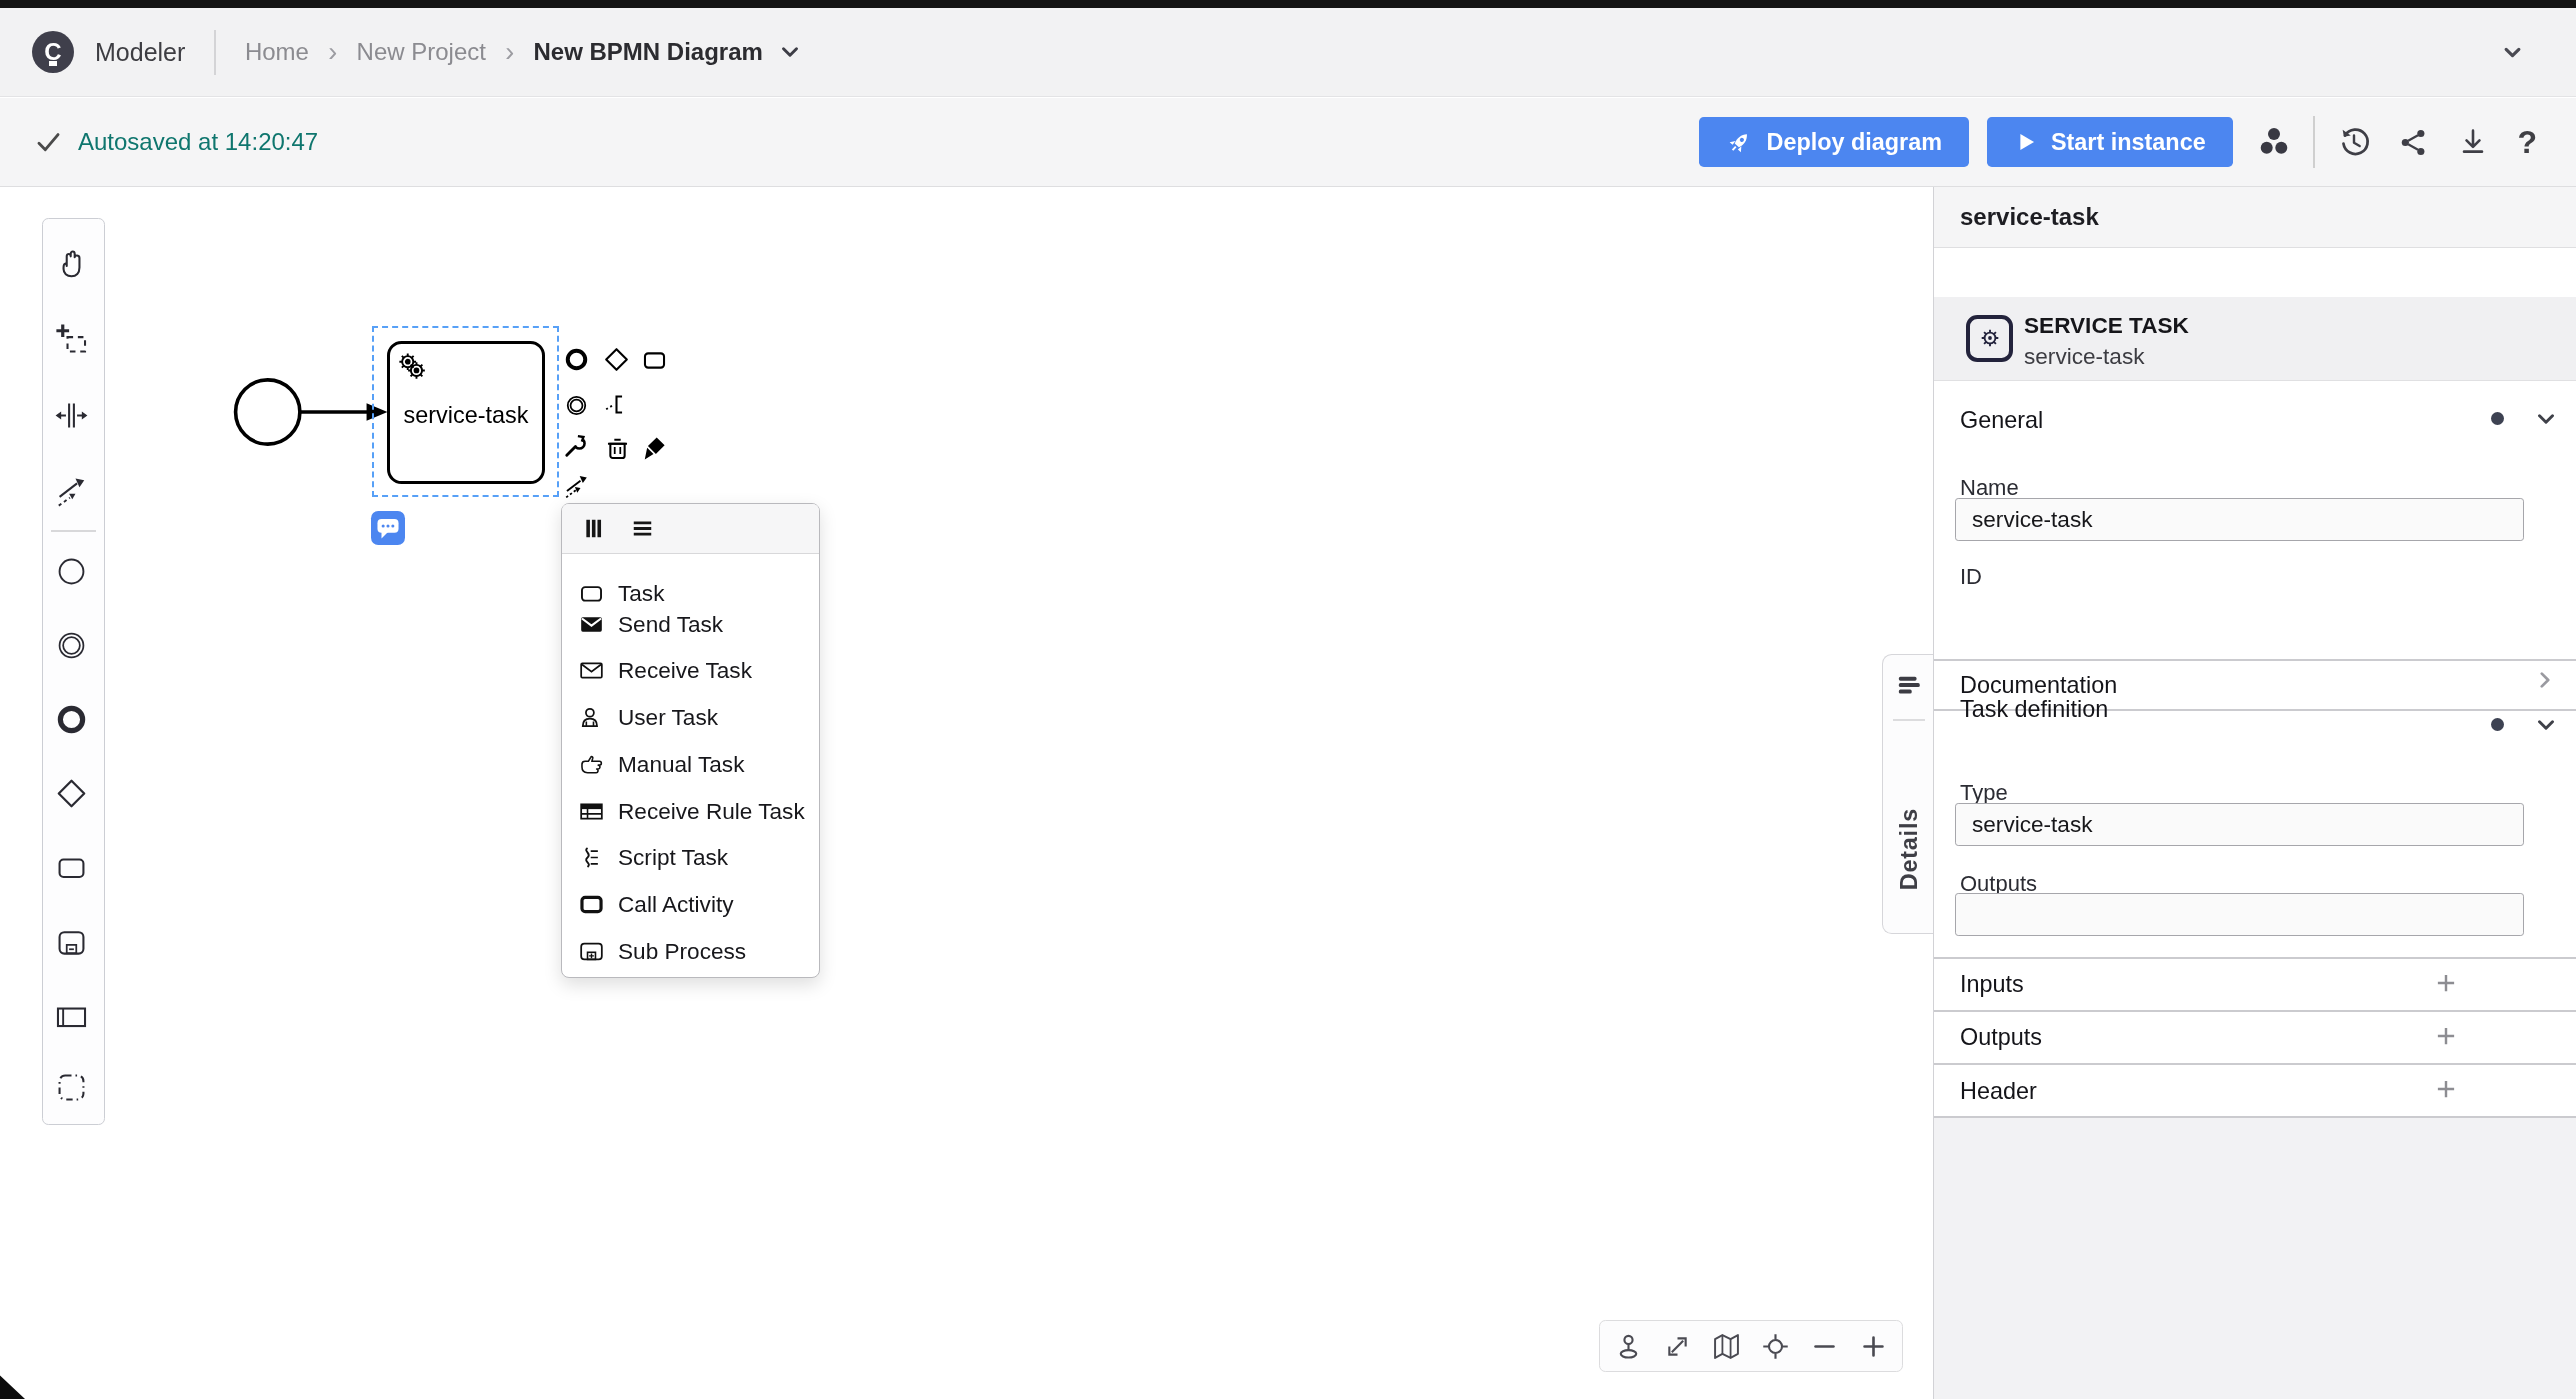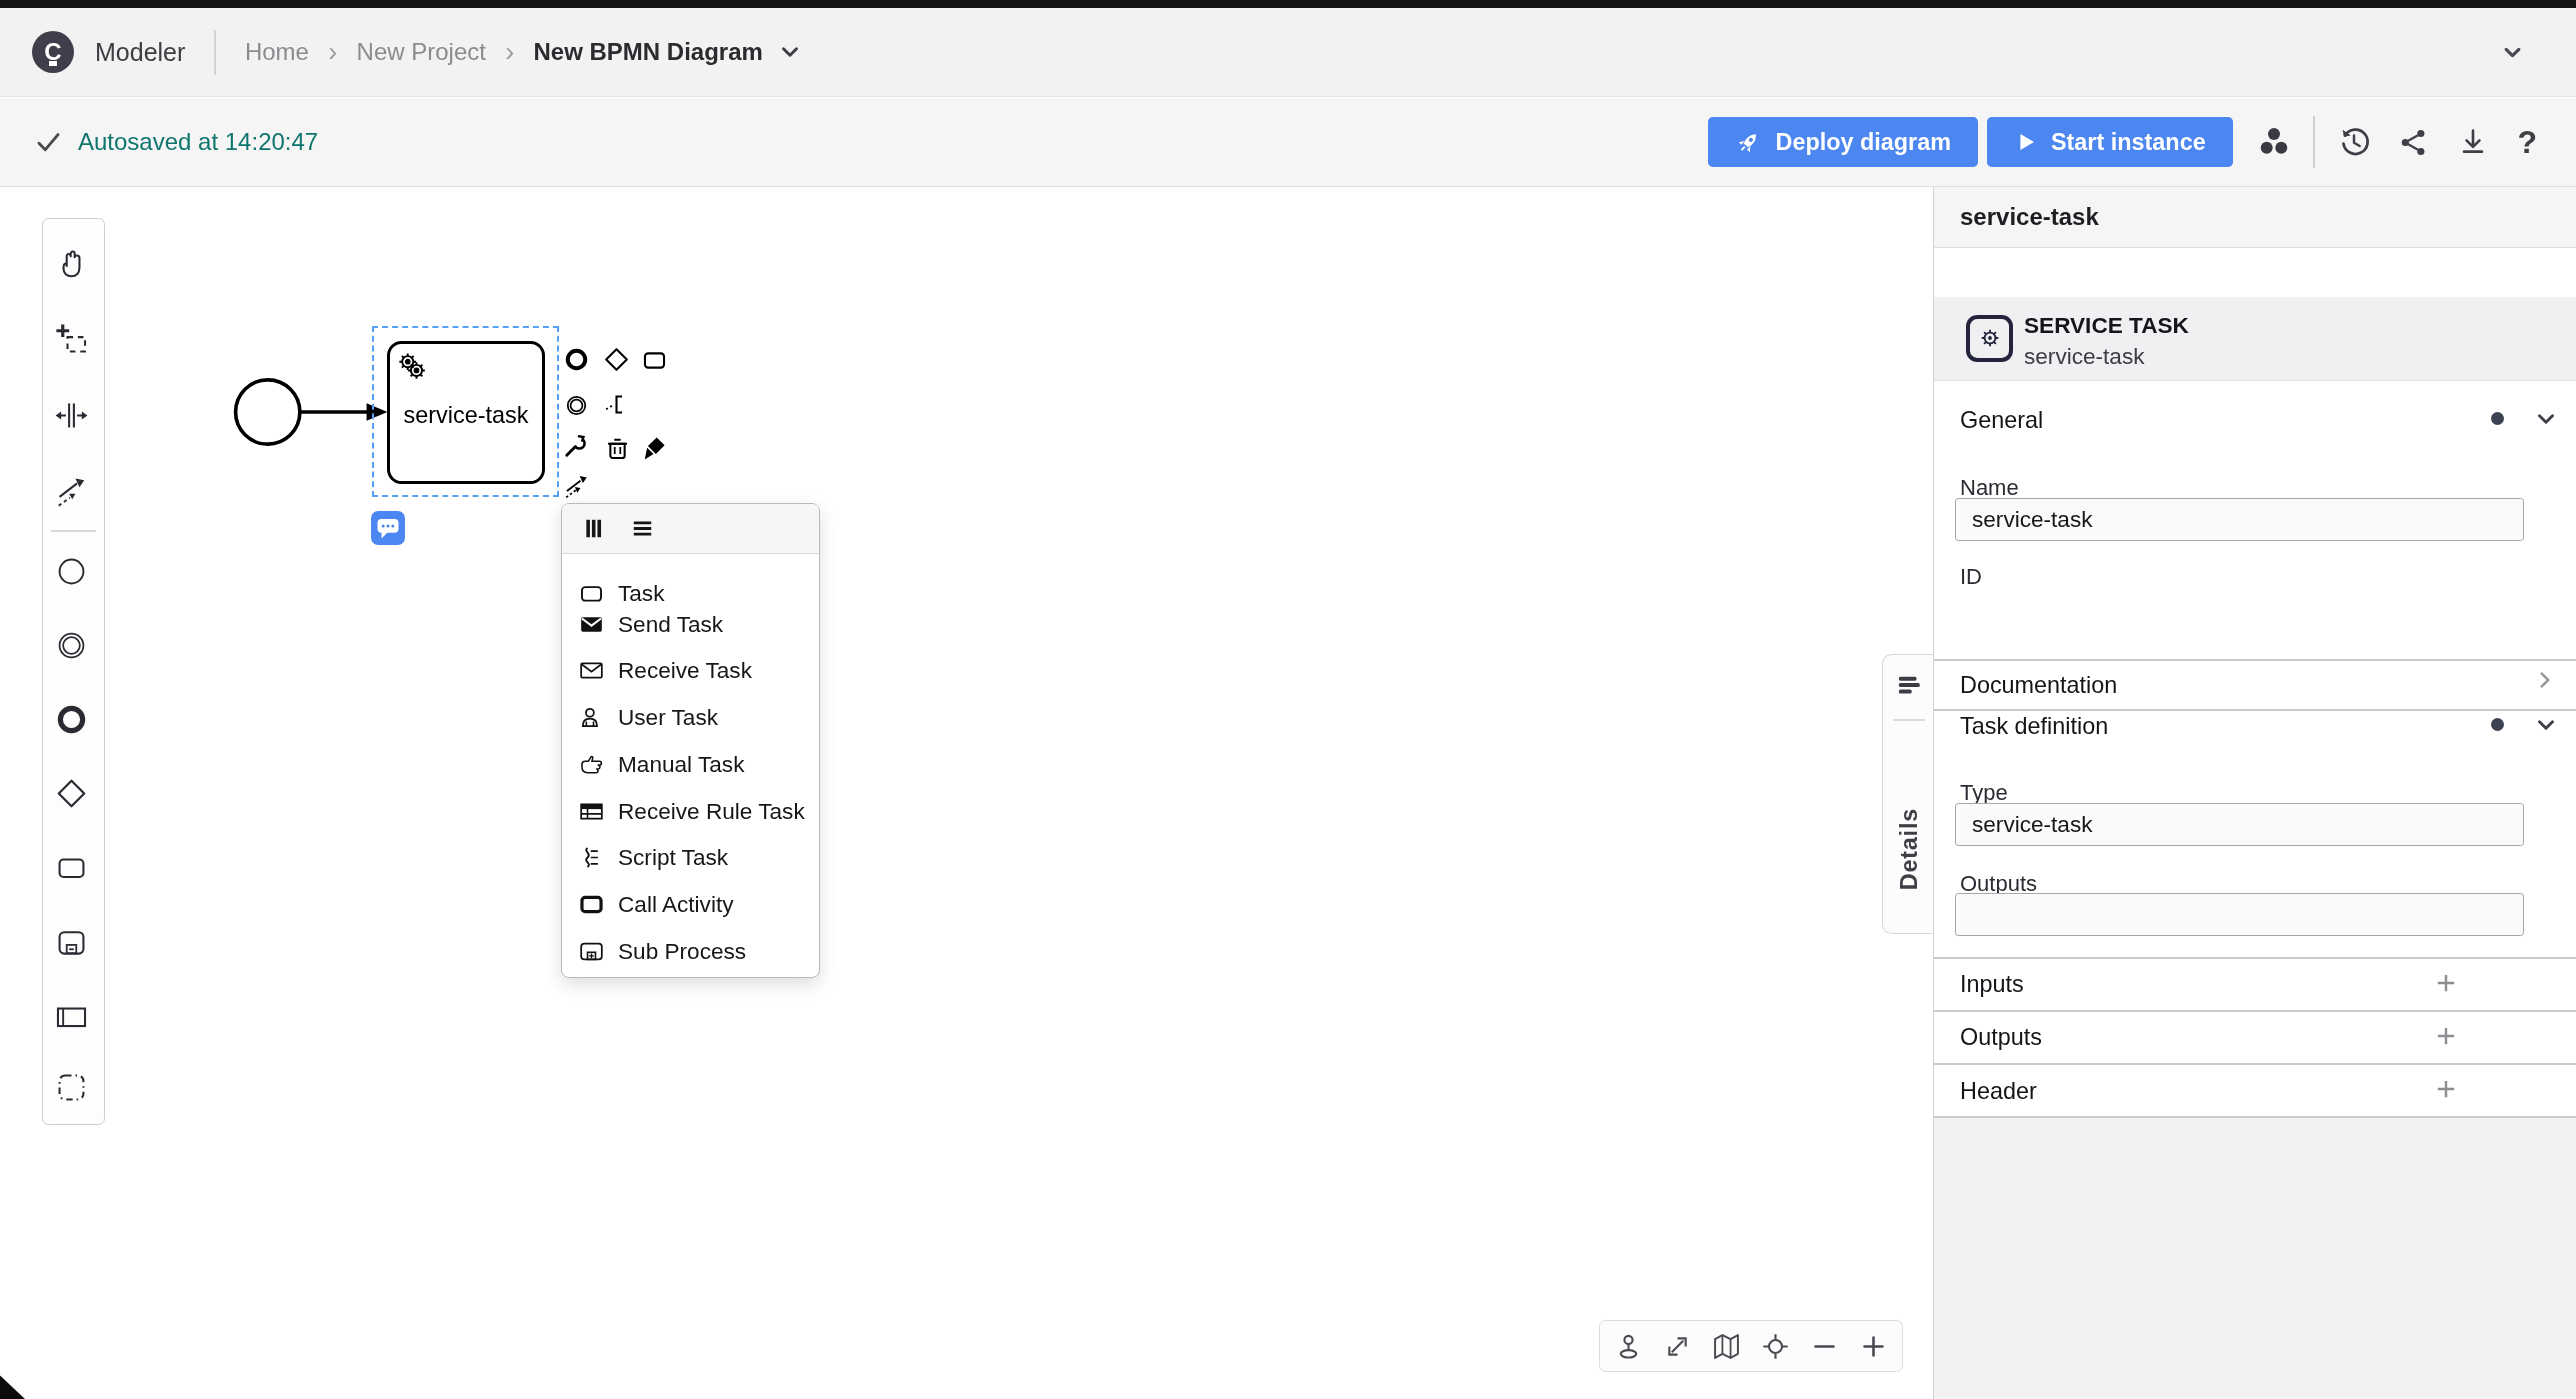--- a/index.html
+++ b/index.html
@@ -117,21 +117,21 @@
           <g transform="rotate(42 17 17)">
         <path d="M17 3c5 5 6.5 12 3.5 19h-7C10.5 15 12 8 17 3z" fill="#fff"></path>
         <circle cx="17" cy="12.5" r="2.6" fill="#4c86f0"></circle>
         <path d="M12 19l-4.5 6h5zM22 19l4.5 6h-5z" fill="#fff"></path>
         <path d="M17 24v6" stroke="#fff" stroke-width="2.4"></path>
           </g>
         </svg>
     </span>
     <span>Deploy diagram</span>
   </div>
-  <div class="btn" style="margin-left:9px">
+  <div class="btn" style="margin-left:18px">
     <span>
       <svg width="24" height="24" viewBox="0 0 30 30">
           <path d="M8 5l17 10L8 25z" fill="#fff"></path>
         </svg>
     </span>
     <span>Start instance</span>
   </div>
 
   <span class="tbicon" style="margin-left:24px">
     <svg width="34" height="34" viewBox="0 0 42 42">
@@ -520,21 +520,21 @@
     <div class="hdiv" style="top:279px"></div>
 
     <div class="abs sechead" style="left:26px;top:292px">Documentation</div>
     <span class="abs" style="left:599px;top:288px">
       <svg width="24" height="24" viewBox="0 0 30 30">
           <path d="M11 7l8 8-8 8" fill="none" stroke="#9a9aa0" stroke-width="3.4" stroke-linecap="round" stroke-linejoin="round"></path>
         </svg>
     </span>
     <div class="hdiv" style="top:329px"></div>
 
-    <div class="abs sechead" style="left:26px;top:333px">Task definition</div>
+    <div class="abs sechead" style="left:26px;top:316px">Task definition</div>
     <span class="dot" style="left:557px;top:338px"></span>
     <span class="abs" style="left:599px;top:332px">
       <svg width="26" height="26" viewBox="0 0 32 32">
           <path d="M8 12l8 8 8-8" fill="none" stroke="#3f4149" stroke-width="3.6" stroke-linecap="round" stroke-linejoin="round"></path>
         </svg>
     </span>
     <span class="abs plabel" style="left:26px;top:400px">Type</span>
     <input class="pinput" style="top: 423px;" value="service-task">
     <span class="abs plabel" style="left:26px;top:491px">Outputs</span>
     <input class="pinput" style="top: 513px;" value="">

